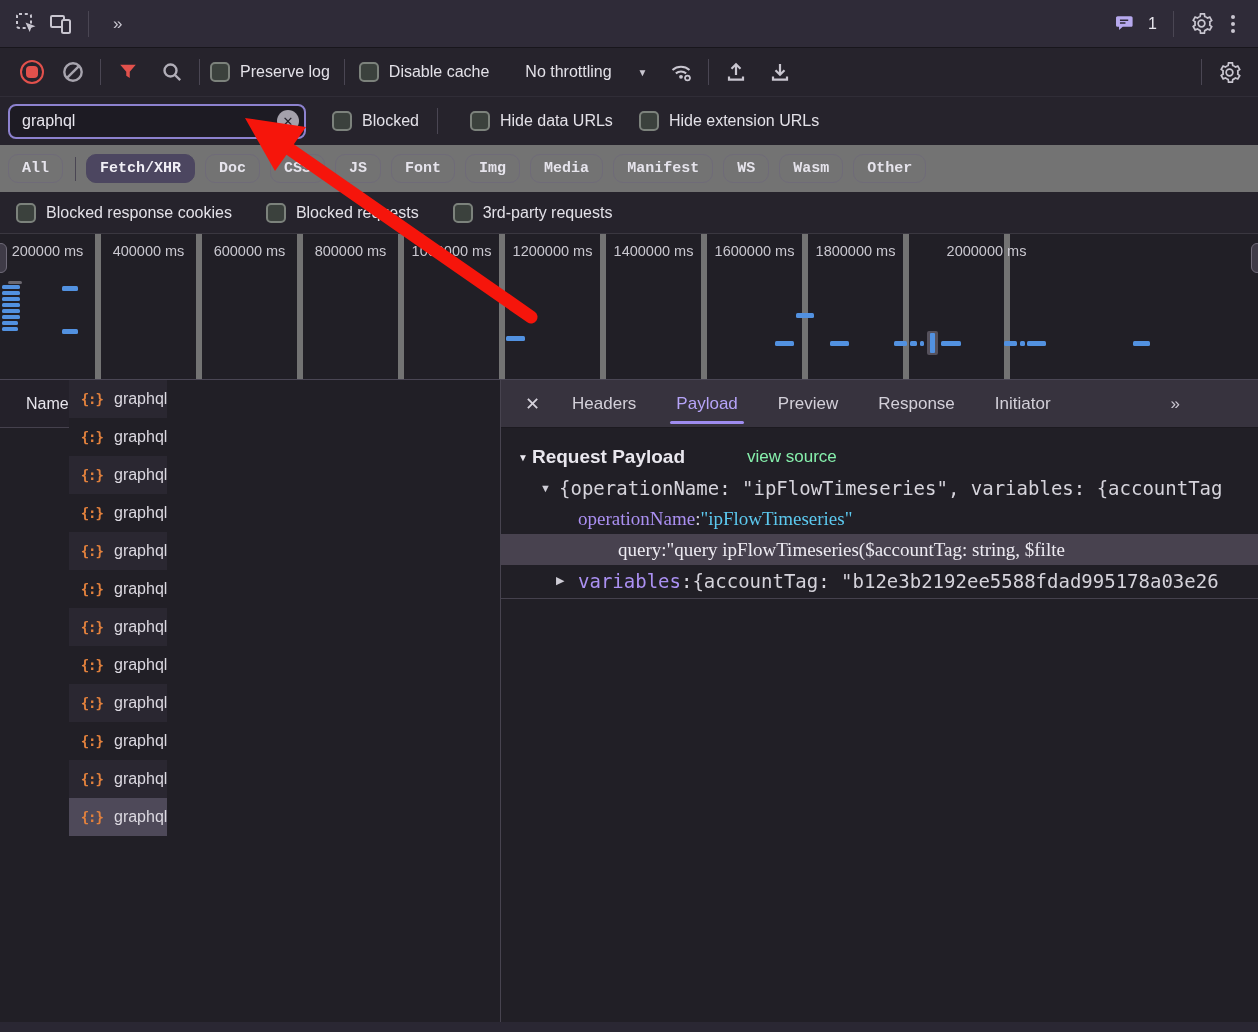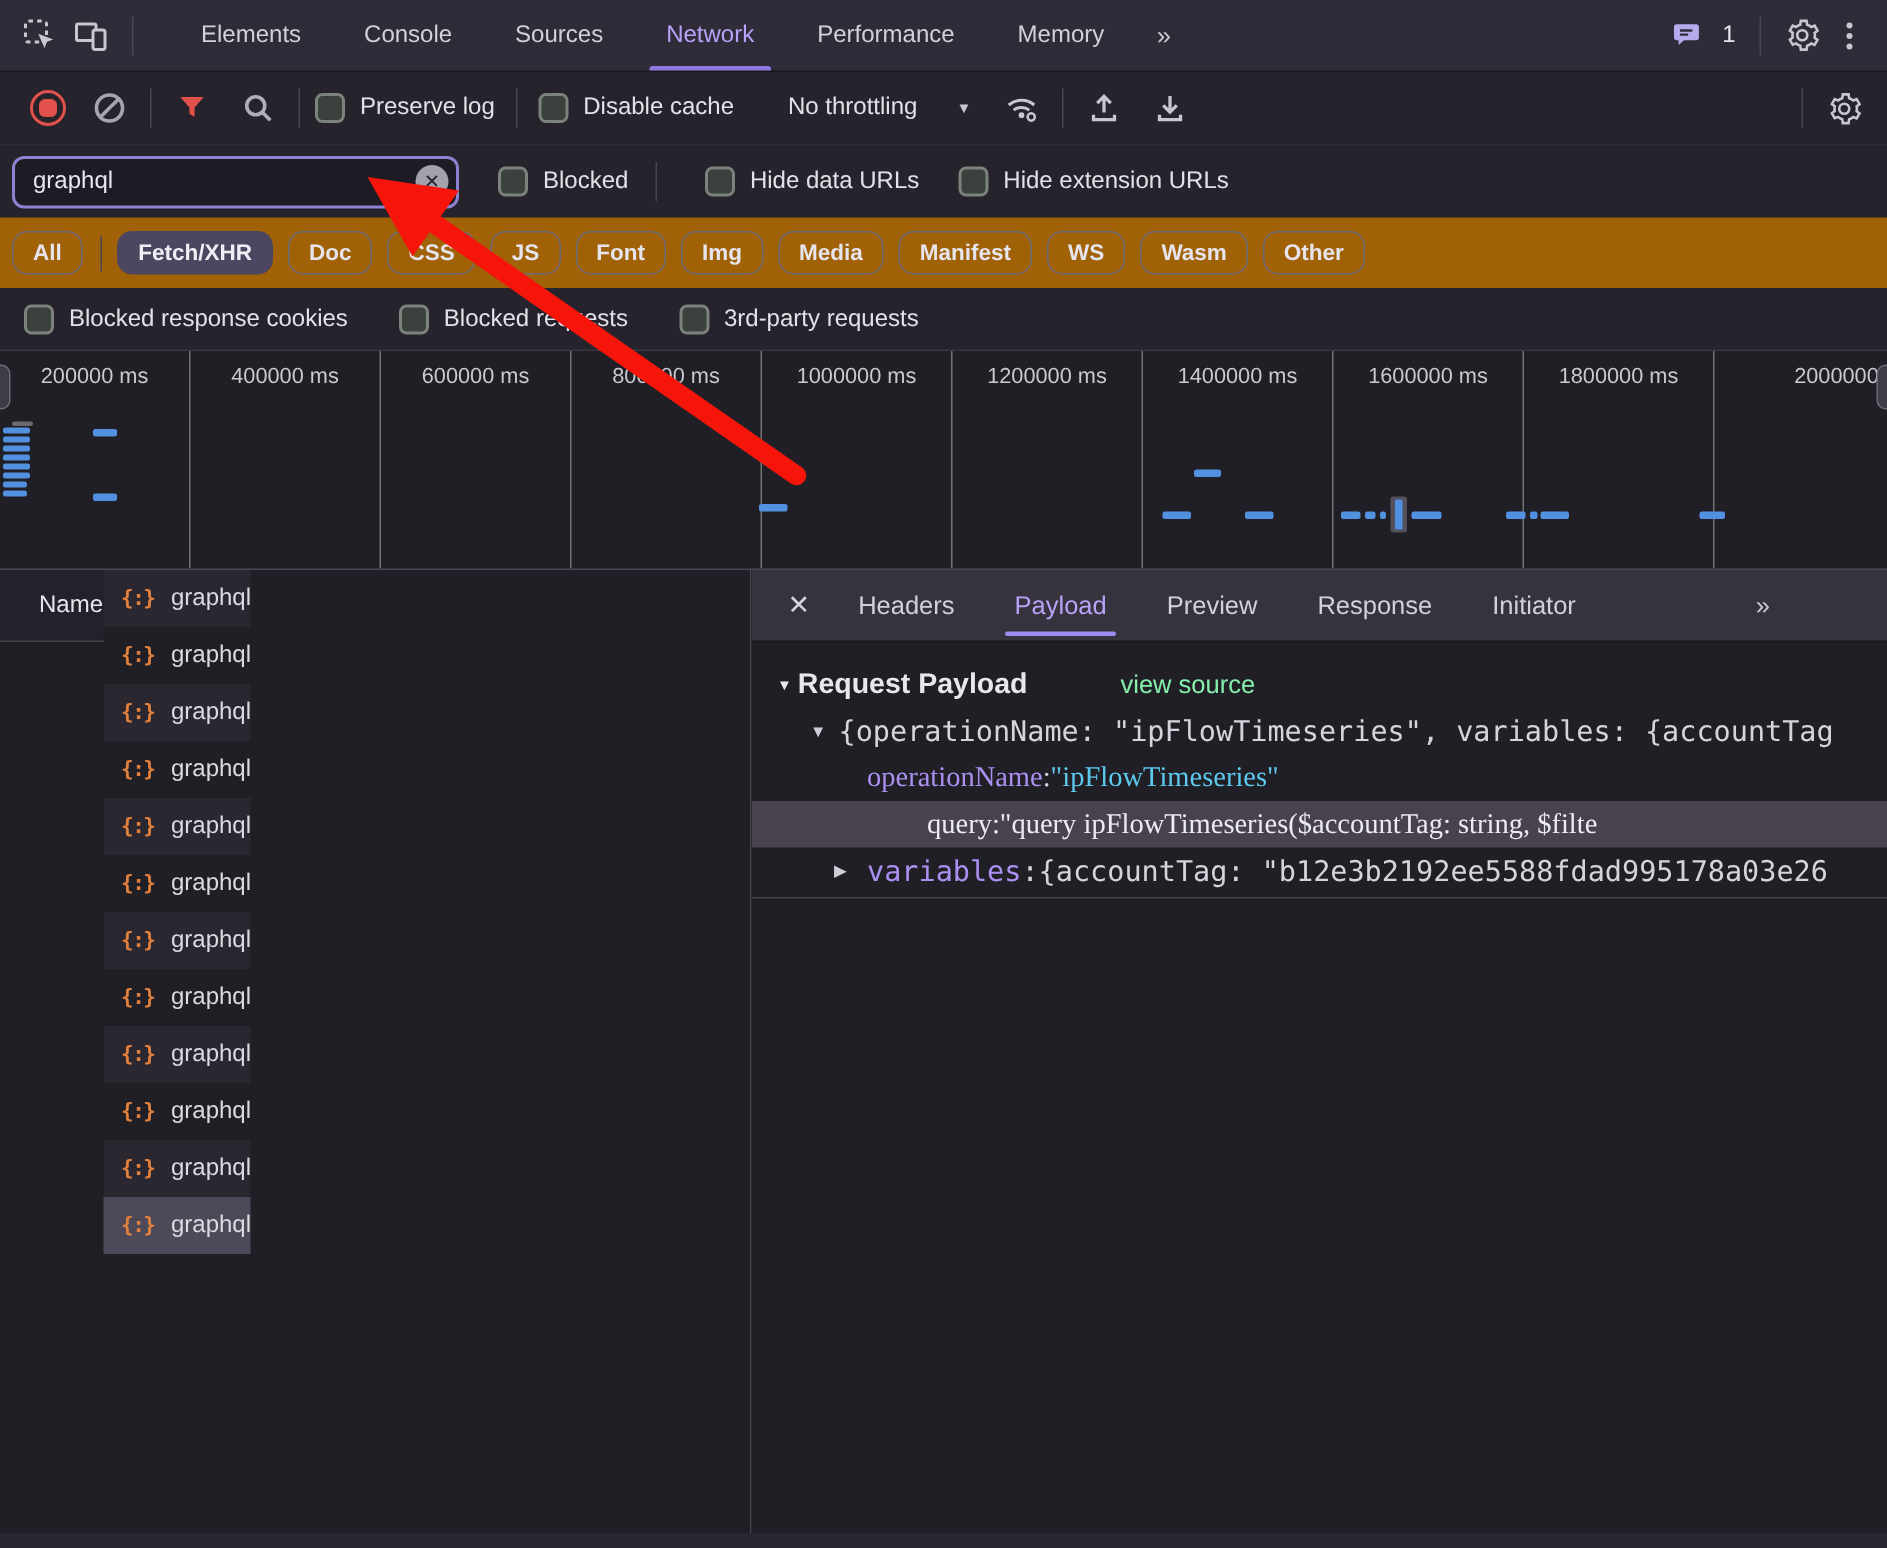--- a/index.html
+++ b/index.html
@@ -39,32 +39,32 @@
 
   
   .filter-row{height:48px;background:#26232c;display:flex;align-items:center;padding:0 8px;}
   .filter-input-wrap{position:relative;width:298px;height:35px;margin-left:0;}
   .filter-input{width:100%;height:100%;background:#1d1b23;border:2px solid #8d82cf;border-radius:8px;color:#e8e6ee;font-size:16px;padding:0 34px 0 12px;outline:none;font-family:inherit;}
   .clear-x{position:absolute;right:7px;top:50%;transform:translateY(-50%);width:22px;height:22px;border-radius:50%;background:#a4a1ab;color:#26232c;font-size:13px;font-weight:bold;display:flex;align-items:center;justify-content:center;cursor:default;}
   .filter-row .cb-item{margin-left:26px;}
   .filter-row .vsep{margin:0 6px 0 18px;}
 
   
-  .chips-row{height:47px;background:#a16207;display:flex;align-items:center;padding:0 8px;}
+  .chips-row{height:47px;background:#737373;display:flex;align-items:center;padding:0 8px;font-family:Liberation Mono, monospace;}
   .chip{border:1px solid #6f6b78;border-radius:10px;padding:5px 13px;font-size:15px;font-weight:600;color:#e6e4ec;margin-right:10px;cursor:default;white-space:nowrap;}
   .chip.active{background:#4c4660;border-color:#4c4660;color:#f0eef5;}
   .chips-row .vsep{height:24px;margin:0 10px 0 2px;}
 
   
   .adv-row{height:42px;background:#26232c;display:flex;align-items:center;padding:0 16px;gap:34px;border-bottom:1px solid #3a3740;}
 
   
   .timeline{height:146px;background:#211f26;position:relative;border-bottom:1px solid #4a4654;overflow:hidden;}
   .tl-cols{display:flex;height:100%;}
-  .tl-col{width:127px;flex:0 0 auto;border-right:1px solid #737373;height:100%;}
+  .tl-col{width:101px;flex:0 0 auto;border-right:6px solid #737373;height:100%;}
   .tl-label{display:block;text-align:center;margin-top:9px;font-size:14.5px;color:#cac8d0;white-space:nowrap;}
   .tl-col:nth-child(10) .tl-label{transform:translateX(30px);}
   .bar{position:absolute;border-radius:1.5px;}
   .bar.blue{background:#5291e0;}
   .bar.gray{background:#6b6870;}
   .bar.marker-bg{background:#55515c;border-radius:2px;}
   .bar.marker{background:#5291e0;border-radius:1px;}
   .tl-handle{position:absolute;width:12px;height:30px;top:9px;background:#3f3b47;border:1px solid #6f6a78;border-radius:6px;}
   .tl-handle.left{left:-5px;}
   .tl-handle.right{right:-5px;}
@@ -126,28 +126,20 @@
       <path d="M10.5 10.5l10 3.8-4.3 1.5-1.5 4.3z" fill="#c9c6d0"></path>
     </svg>
   </span>
   <span class="icon-btn">
     <svg width="24" height="24" viewBox="0 0 24 24">
       <rect x="2" y="4" width="13" height="11" rx="1.2" fill="none" stroke="#c9c6d0" stroke-width="2"></rect>
       <rect x="13" y="8" width="8" height="13" rx="1.5" fill="#2f2b38" stroke="#c9c6d0" stroke-width="2"></rect>
     </svg>
   </span>
   <span class="vsep"></span>
-  <nav class="top-tabs">
-      <div class="tab">Elements</div>
-      <div class="tab">Console</div>
-      <div class="tab">Sources</div>
-      <div class="tab active">Network</div>
-      <div class="tab">Performance</div>
-      <div class="tab">Memory</div>
-    </nav>
   <span class="more-chevrons">»</span>
   <div class="tabbar-right">
     <span class="icon-btn">
       <svg width="22" height="22" viewBox="0 0 24 24">
         <path d="M4 3.5h14.5c1 0 1.8.8 1.8 1.8v8c0 1-.8 1.8-1.8 1.8H9.5L5.5 18.6v-3.5H4c-1 0-1.8-.8-1.8-1.8v-8c0-1 .8-1.8 1.8-1.8z" fill="#b7a9ee"></path>
         <path d="M6.5 8h9M6.5 11h6" stroke="#2f2b38" stroke-width="1.7"></path>
       </svg>
     </span>
     <span class="issues-count">1</span>
     <span class="vsep"></span>

